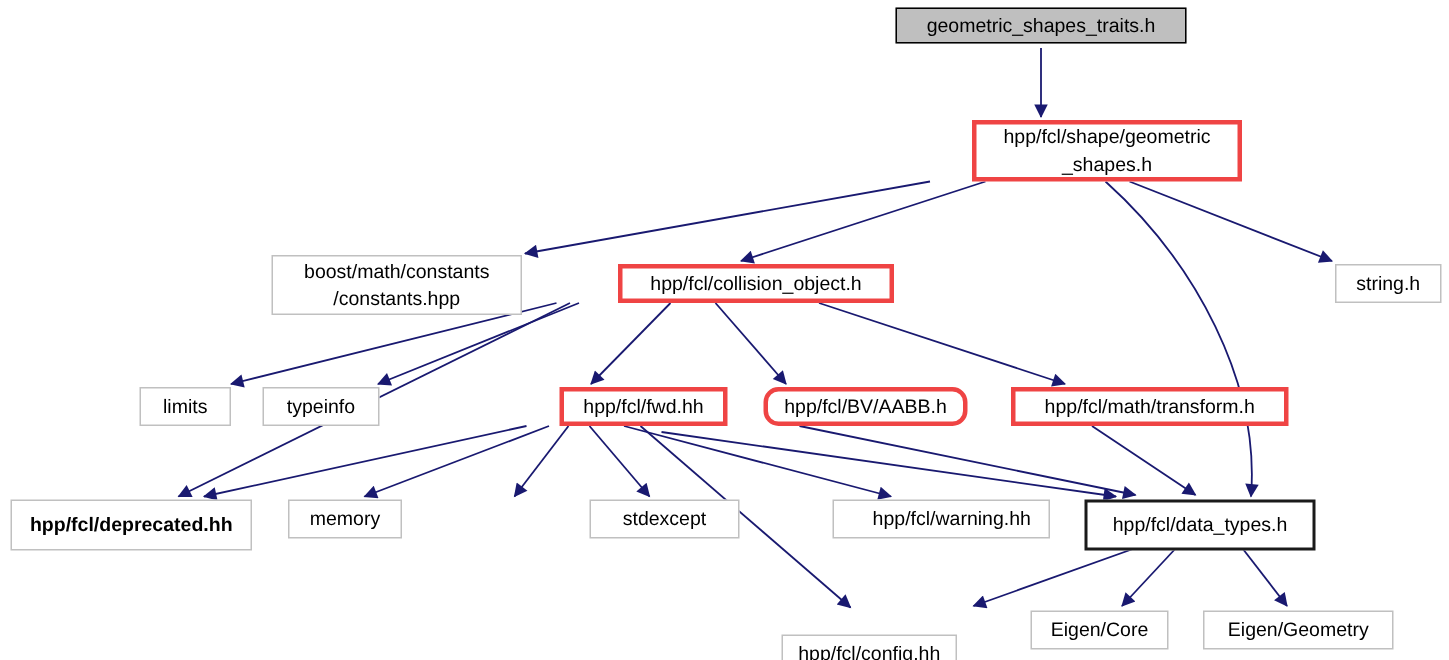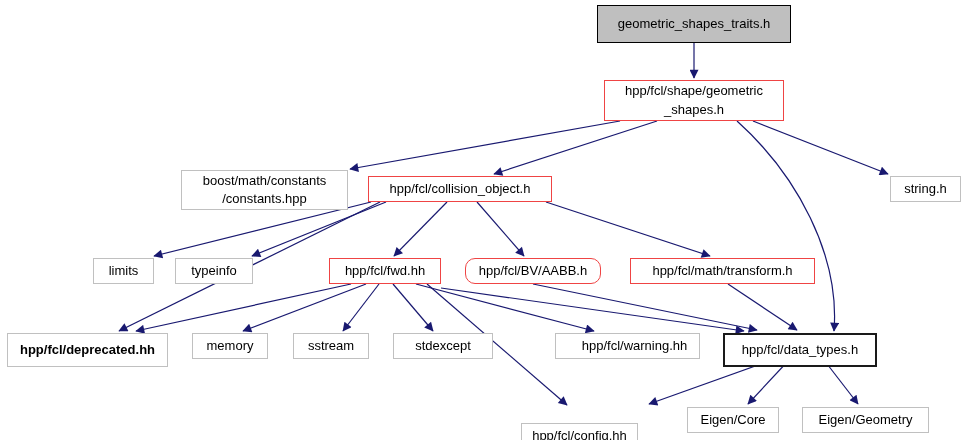--- a/index.html
+++ b/index.html
@@ -36,22 +36,23 @@
     background: #ffffff;
     white-space: pre-line;
     z-index: 2;
     cursor: default;
   }
   .node.current {
     background: #bfbfbf;
     border: 1px solid #000000;
   }
   .node.linked {
-    border: 1px solid #ef4444;
+    border: 3px solid #ef4444;
     cursor: pointer;
+    margin-left: 44px;
   }
   .node.linked-bold {
     border: 2px solid #1a1a1a;
     cursor: pointer;
   }
   .node.plain {
     border: 1px solid #c0c0c0;
   }
 </style>
 </head>
@@ -84,34 +85,33 @@
         <path d="M 427 284 L 567 405" fill="none" stroke="#191970" stroke-width="1.2" marker-end="url(#arrow)"></path>
         <path d="M 441 288 L 744 331" fill="none" stroke="#191970" stroke-width="1.2" marker-end="url(#arrow)"></path>
         <path d="M 533 284 L 757 330" fill="none" stroke="#191970" stroke-width="1.2" marker-end="url(#arrow)"></path>
         <path d="M 728 284 L 797 330" fill="none" stroke="#191970" stroke-width="1.2" marker-end="url(#arrow)"></path>
         <path d="M 772 360 L 649 404" fill="none" stroke="#191970" stroke-width="1.2" marker-end="url(#arrow)"></path>
         <path d="M 789 360 L 748 404" fill="none" stroke="#191970" stroke-width="1.2" marker-end="url(#arrow)"></path>
         <path d="M 824 360 L 858 404" fill="none" stroke="#191970" stroke-width="1.2" marker-end="url(#arrow)"></path>
       </g>
   </svg>
 
-<div class="node current" style="left: 597px; top: 5px; width: 194px; height: 38px; text-align: center;">geometric_shapes_traits.h</div>
+<div class="node current" style="left: 597px; top: 5px; width: 194px; height: 24px; text-align: center;">geometric_shapes_traits.h</div>
     <div class="node linked" style="left: 604px; top: 80px; width: 180px; height: 41px;">hpp/fcl/shape/geometric
 _shapes.h</div>
     <div class="node plain" style="left: 181px; top: 170px; width: 167px; height: 40px;">boost/math/constants
 /constants.hpp</div>
     <div class="node linked" style="left: 368px; top: 176px; width: 184px; height: 26px;">hpp/fcl/collision_object.h</div>
     <div class="node plain" style="left: 890px; top: 176px; width: 71px; height: 26px;">string.h</div>
     <div class="node plain" style="left: 93px; top: 258px; width: 61px; height: 26px;">limits</div>
     <div class="node plain" style="left: 175px; top: 258px; width: 78px; height: 26px;">typeinfo</div>
     <div class="node linked" style="left: 329px; top: 258px; width: 112px; height: 26px;">hpp/fcl/fwd.hh</div>
     <div class="node linked" style="left: 465px; top: 258px; width: 136px; height: 26px; border-radius: 10px;">hpp/fcl/BV/AABB.h</div>
     <div class="node linked" style="left: 630px; top: 258px; width: 185px; height: 26px;">hpp/fcl/math/transform.h</div>
     <div class="node plain" style="left: 7px; top: 333px; width: 161px; height: 34px; font-weight: bold;">hpp/fcl/deprecated.hh</div>
     <div class="node plain" style="left: 192px; top: 333px; width: 76px; height: 26px;">memory</div>
-    <div class="node plain" style="left: 293px; top: 333px; width: 76px; height: 26px;">sstream</div>
     <div class="node plain" style="left: 393px; top: 333px; width: 100px; height: 26px;">stdexcept</div>
     <div class="node plain" style="left: 555px; top: 333px; width: 145px; height: 26px; padding-left: 14px;">hpp/fcl/warning.hh</div>
     <div class="node linked-bold" style="left: 723px; top: 333px; width: 154px; height: 34px;">hpp/fcl/data_types.h</div>
     <div class="node plain" style="left: 521px; top: 407px; width: 117px; height: 26px; margin-top: 16px;">hpp/fcl/config.hh</div>
     <div class="node plain" style="left: 687px; top: 407px; width: 92px; height: 26px;">Eigen/Core</div>
     <div class="node plain" style="left: 802px; top: 407px; width: 127px; height: 26px;">Eigen/Geometry</div>
   </div>
 
 </body></html>

